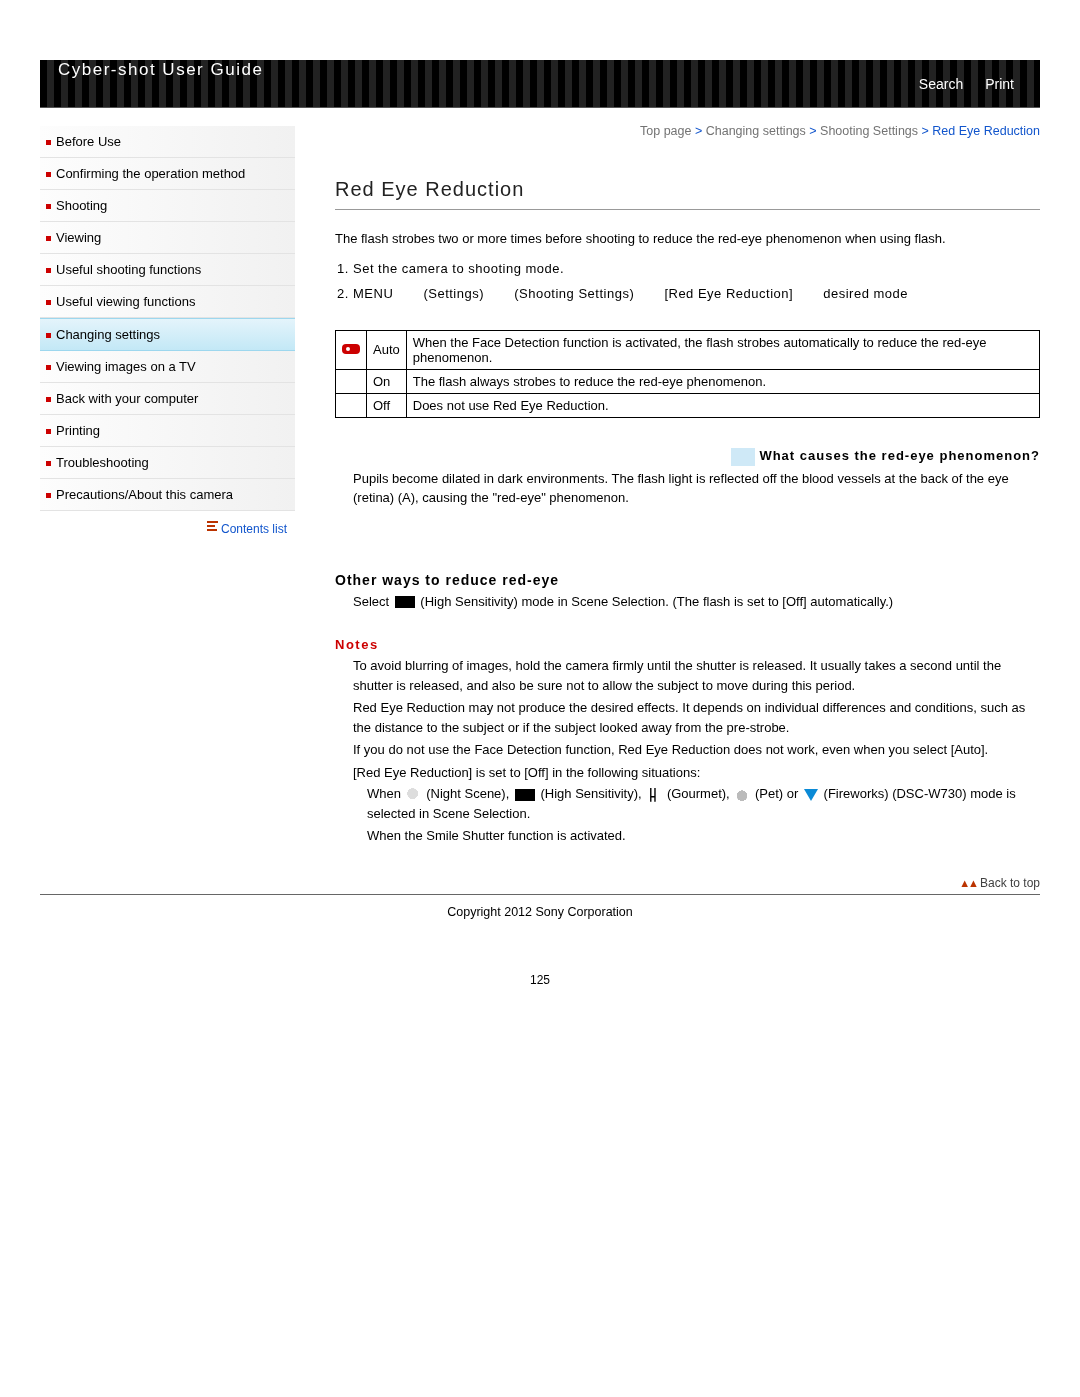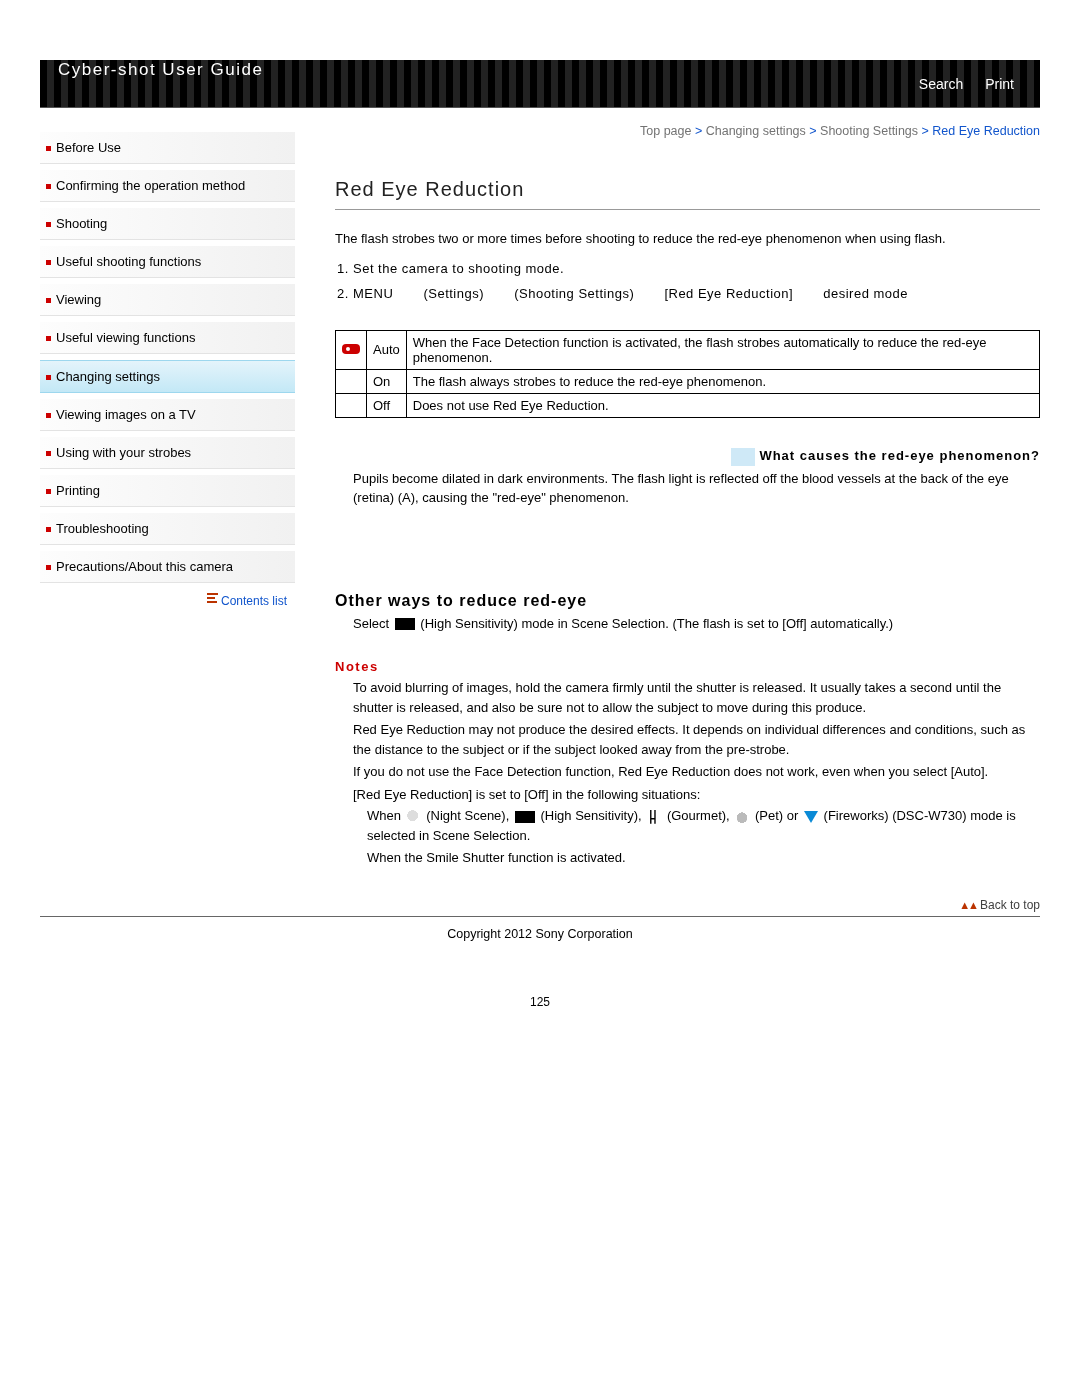--- a/index.html
+++ b/index.html
@@ -27,21 +27,20 @@
   .content-row { display: flex; margin-top: 18px; }
 
   
   .sidebar { width: 255px; flex-shrink: 0; }
   .sidebar ul { list-style: none; }
   .sidebar li {
     padding: 8px 6px 8px 16px; font-size: 13px; color: #000;
     border-bottom: 1px solid #e3e3e3;
     position: relative;
     background: linear-gradient(to right, #fdfdfd, #f1f1f1);
-    margin-top: 6px;
   }
   .sidebar li::before {
     content: ""; position: absolute; left: 6px; top: 14px;
     width: 5px; height: 5px; background: #c00;
   }
   .sidebar li.active {
     background: linear-gradient(to bottom, #e4f4fb, #c3e8f6);
     border-top: 1px solid #9dd7ee;
     border-bottom: 1px solid #9dd7ee;
   }
@@ -70,21 +69,21 @@
   table.options { width: 100%; border-collapse: collapse; margin: 26px 0 30px; }
   table.options td { border: 1px solid #000; padding: 4px 6px; font-size: 13px; vertical-align: middle; }
   .opt-icon-cell { width: 30px; text-align: center; }
   .redeye-icon { display:inline-block; width:18px; height:10px; background:#c00; border-radius:4px; position:relative; }
   .redeye-icon::after{content:"";position:absolute;top:3px;left:4px;width:4px;height:4px;background:#fff;border-radius:50%;}
 
   .info-heading { font-size: 13px; font-weight: bold; letter-spacing: 1px; margin-bottom: 4px; text-align: right; }
   .info-heading .sq { display:inline-block; width:24px; height:18px; background:#cfe9f7; vertical-align:middle; margin-right:4px; }
   .info-body { margin: 0 0 6px 18px; line-height: 1.45; }
 
-  .sub-heading { font-weight: bold; font-size: 16px; letter-spacing: 1px; margin-top: 84px; margin-bottom: 4px; }
+  .sub-heading { font-weight: bold; font-size: 14px; letter-spacing: 1px; margin-top: 64px; margin-bottom: 4px; }
   ul.bullets { list-style: none; padding-left: 18px; }
   ul.bullets > li { position: relative; padding-left: 0; margin-bottom: 2px; line-height: 1.5; }
   .black-chip { display:inline-block; width:20px; height:12px; background:#000; vertical-align:middle; margin:0 2px; }
   .mini-icon { display:inline-block; width:14px; height:14px; vertical-align:middle; margin:0 2px; }
   .icon-gourmet { background:#000; clip-path: polygon(20% 0,30% 0,30% 60%,50% 60%,50% 0,60% 0,60% 100%,50% 100%,50% 70%,30% 70%,30% 100%,20% 100%); }
   .icon-pet { background: radial-gradient(circle at 50% 55%, #bbb 50%, transparent 52%); }
   .icon-night { background: radial-gradient(circle at 40% 40%, #ddd 45%, transparent 46%); }
   .icon-fw { width:0;height:0;border-left:7px solid transparent;border-right:7px solid transparent;border-top:12px solid #0a8ad6; }
 
   .notes-title { color:#c00; letter-spacing:1.5px; font-size:13px; margin: 26px 0 4px; font-weight: bold; }
@@ -112,26 +111,26 @@
     </div>
   </div>
 
   <div class="content-row">
 
     <nav class="sidebar">
       <ul>
         <li><span>Before Use</span></li>
         <li><span>Confirming the operation method</span></li>
         <li><span>Shooting</span></li>
+        <li><span>Viewing</span></li>
         <li><span>Useful shooting functions</span></li>
-        <li><span>Viewing</span></li>
         <li><span>Useful viewing functions</span></li>
         <li class="active"><span>Changing settings</span></li>
         <li><span>Viewing images on a TV</span></li>
-        <li><span>Using with your strobes</span></li>
+        <li><span>Back with your computer</span></li>
         <li><span>Printing</span></li>
         <li><span>Troubleshooting</span></li>
         <li><span>Precautions/About this camera</span></li>
       </ul>
       <div class="contents-list">
         <span class="bars"><span></span><span></span><span></span></span><a href="#">Contents list</a>
       </div>
     </nav>
 
     <main class="main">
@@ -183,21 +182,21 @@
       <p class="info-body">Pupils become dilated in dark environments. The flash light is reflected off the blood vessels at the back of the eye (retina) (A), causing the "red-eye" phenomenon.</p>
 
       <div class="sub-heading">Other ways to reduce red-eye</div>
       <ul class="bullets">
         <li><span>Select </span><span class="black-chip"></span><span> (High Sensitivity) mode in Scene Selection. (The flash is set to [Off] automatically.)</span></li>
       </ul>
 
       <div class="notes">
         <div class="notes-title">Notes</div>
         <ul>
-          <li>To avoid blurring of images, hold the camera firmly until the shutter is released. It usually takes a second until the shutter is released, and also be sure not to allow the subject to move during this produce.</li>
+          <li>To avoid blurring of images, hold the camera firmly until the shutter is released. It usually takes a second until the shutter is released, and also be sure not to allow the subject to move during this period.</li>
           <li>Red Eye Reduction may not produce the desired effects. It depends on individual differences and conditions, such as the distance to the subject or if the subject looked away from the pre-strobe.</li>
           <li>If you do not use the Face Detection function, Red Eye Reduction does not work, even when you select [Auto].</li>
           <li>
             <span>[Red Eye Reduction] is set to [Off] in the following situations:</span>
             <ul>
               <li>
                 <span>When </span><span class="mini-icon icon-night"></span><span> (Night Scene), </span><span class="black-chip"></span><span> (High Sensitivity), </span><span class="mini-icon icon-gourmet"></span><span> (Gourmet), </span><span class="mini-icon icon-pet"></span><span> (Pet) or </span><span class="mini-icon icon-fw"></span><span> (Fireworks) (DSC-W730) mode is selected in Scene Selection.</span>
               </li>
               <li>When the Smile Shutter function is activated.</li>
             </ul>

